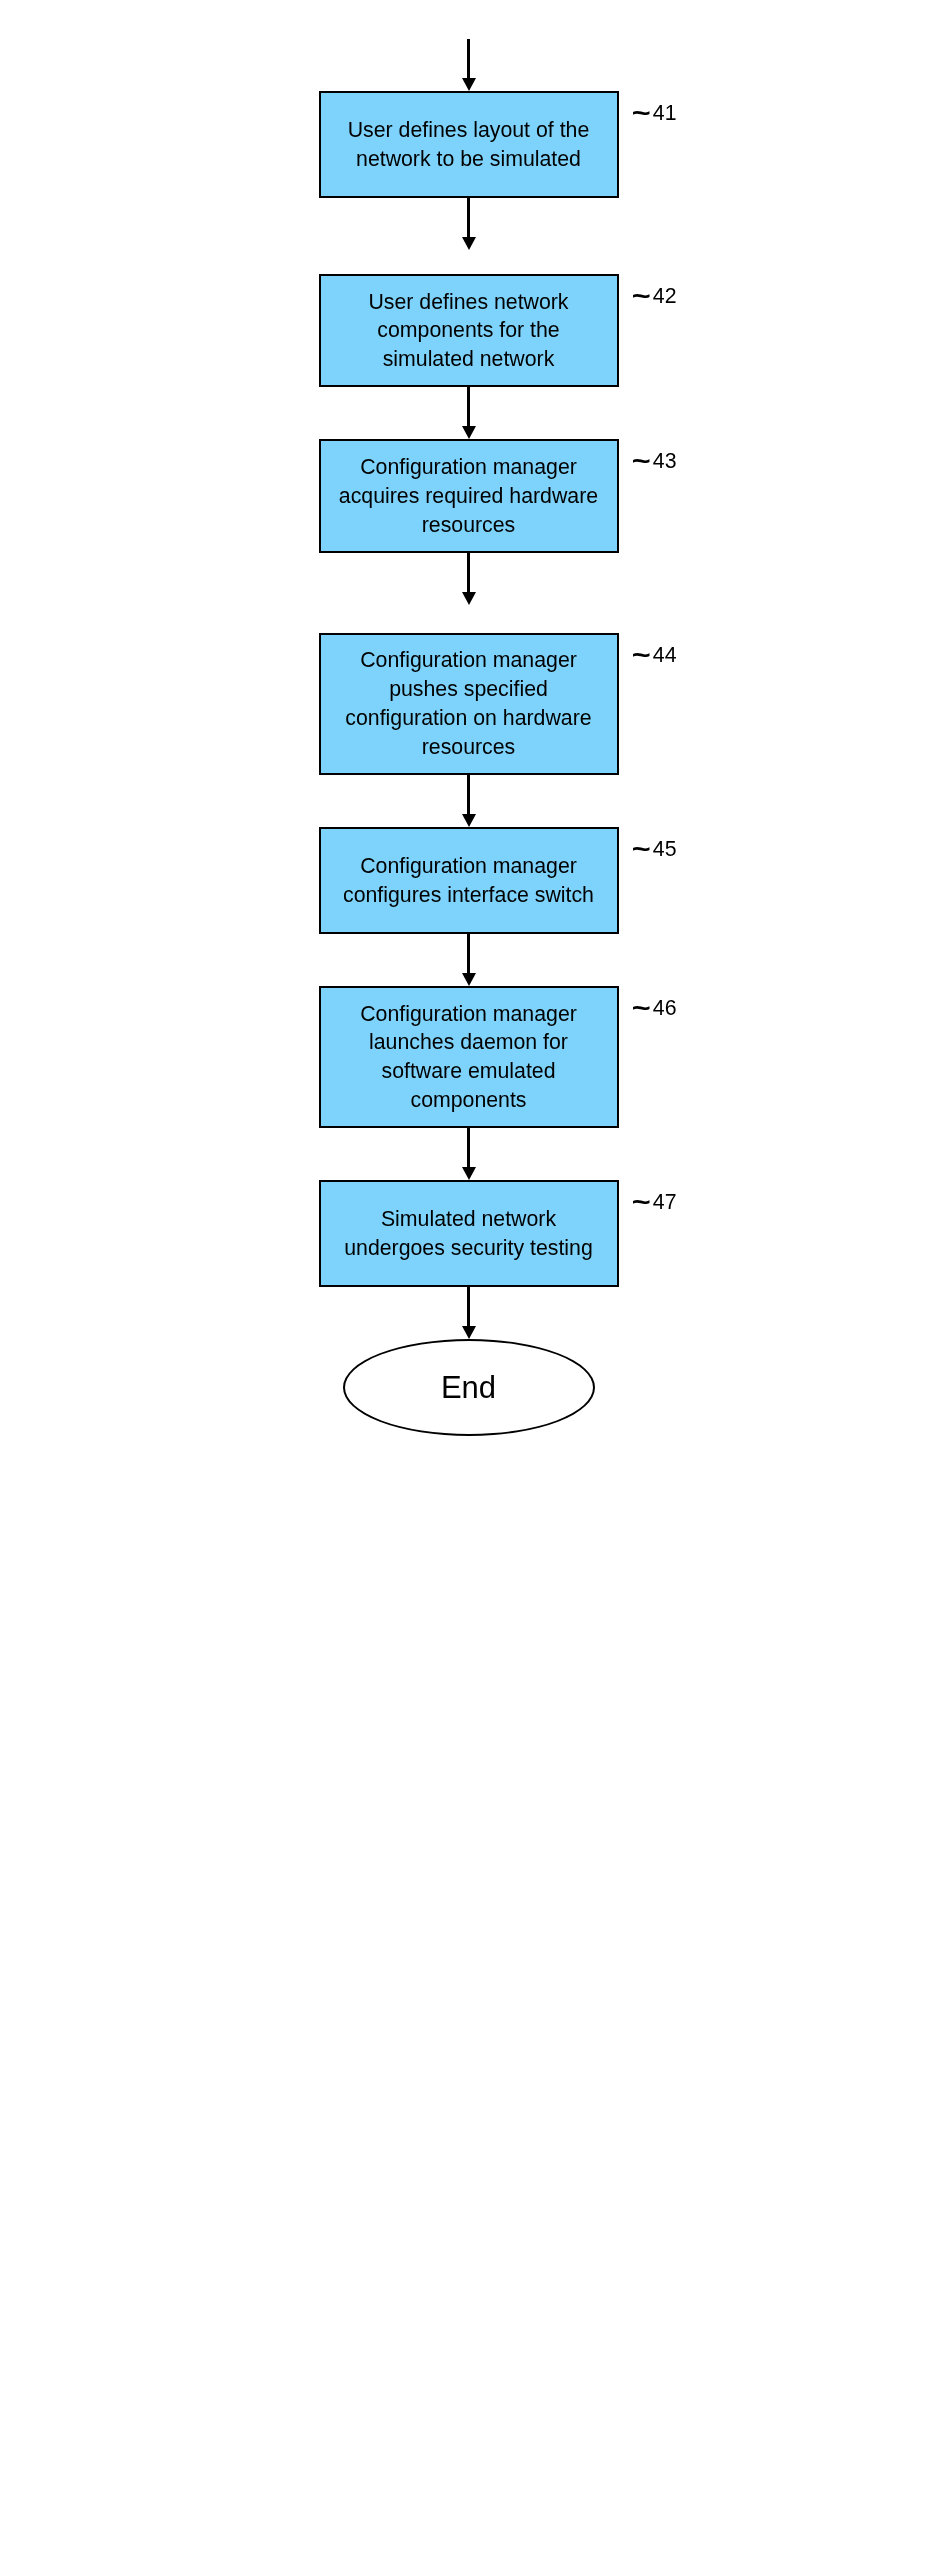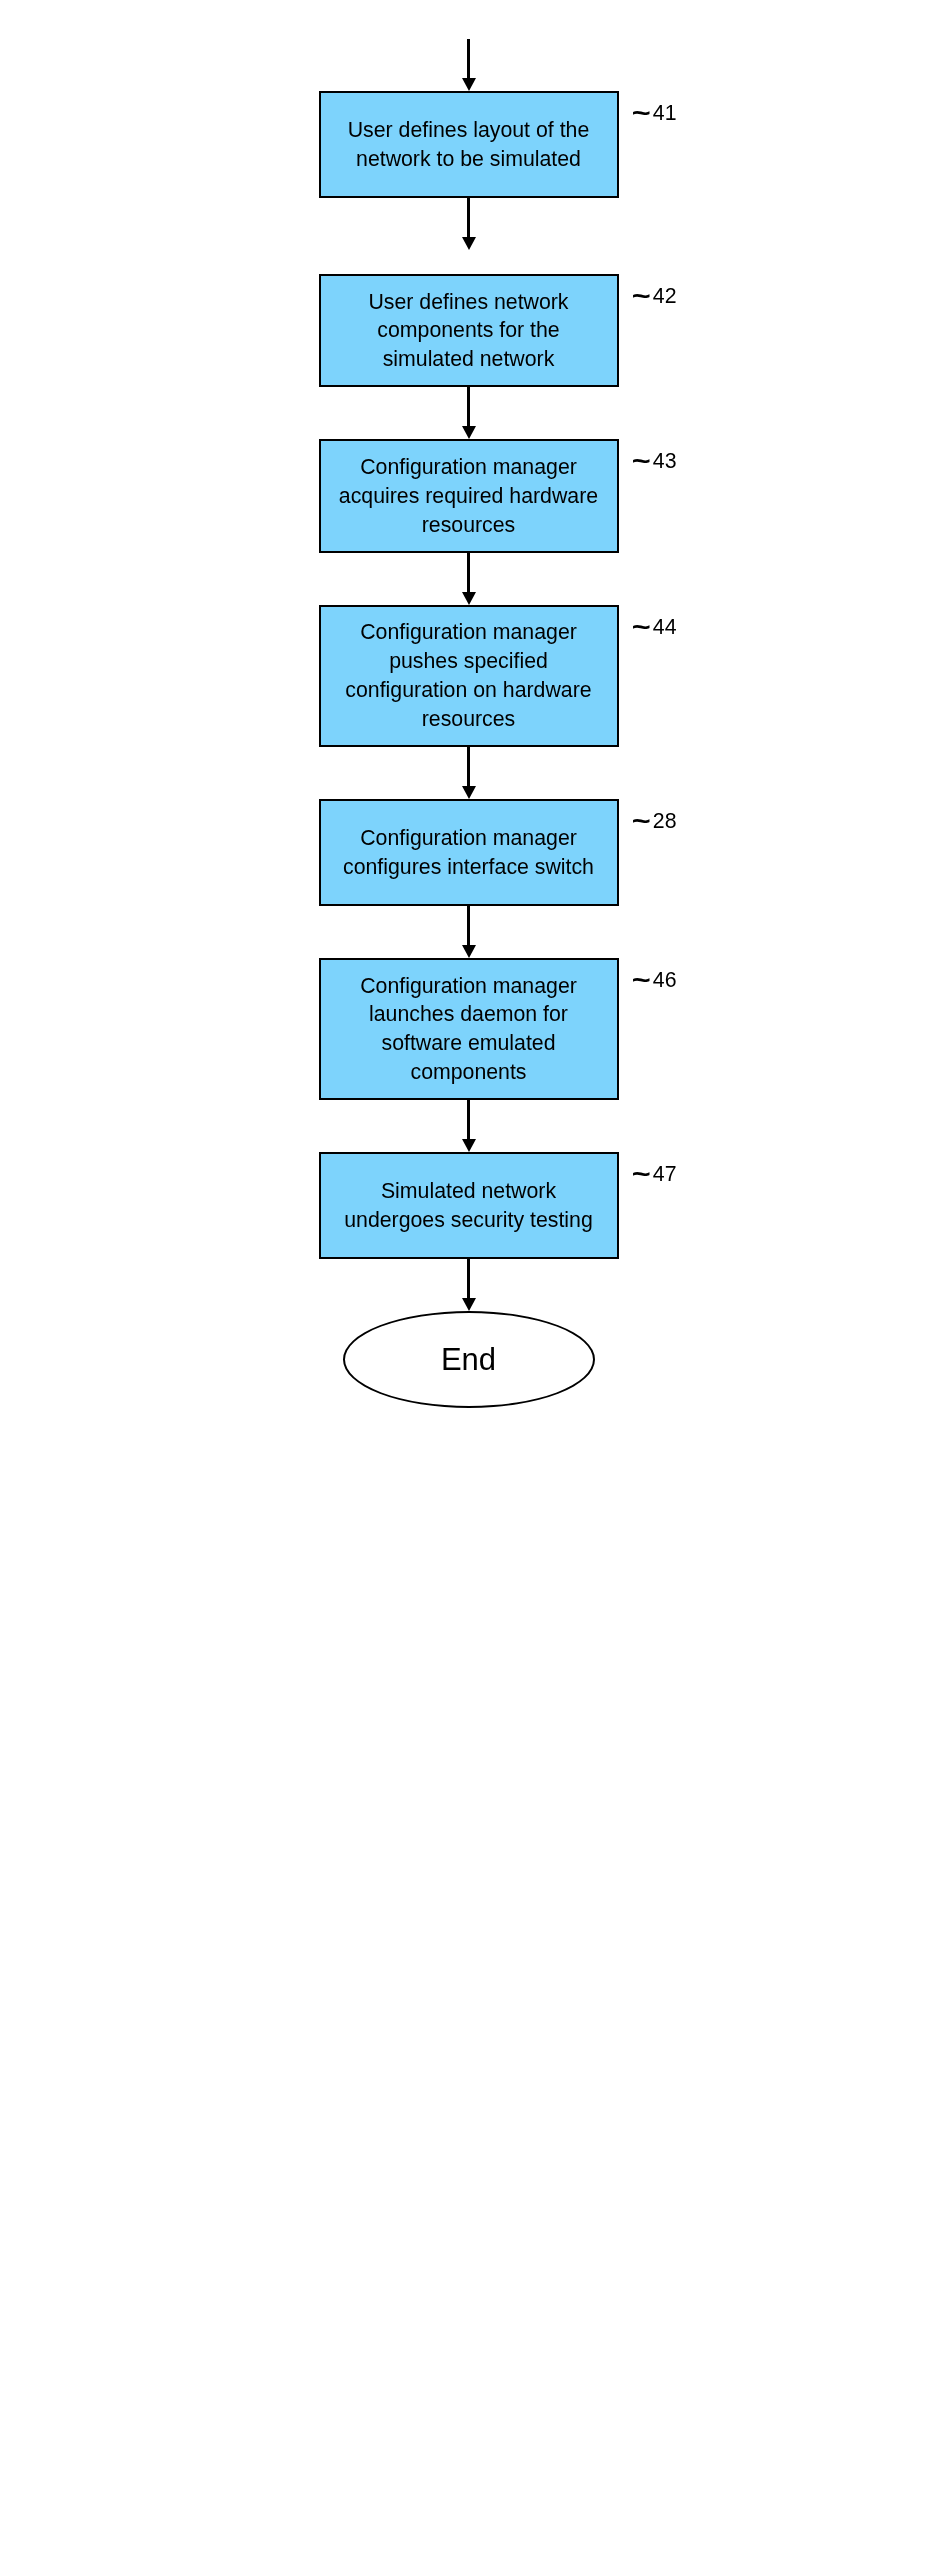--- a/index.html
+++ b/index.html
@@ -156,42 +156,42 @@
       <span class="tilde">~</span>
       <span>43</span>
     </div>
   </div>
 
   <div style="display:flex; flex-direction:column; align-items:center;">
     <div class="arrow-line"></div>
     <div class="arrow-head"></div>
   </div>
 
-  <div style="position:relative; display:flex; align-items:center; justify-content:flex-end;">
+  <div style="position:relative; display:flex; align-items:center; justify-content:flex-end;margin-top:28px;">
     <div class="rect-box">
       <span class="rect-label">Configuration manager pushes specified configuration on hardware resources</span>
     </div>
     <div class="step-num">
       <span class="tilde">~</span>
       <span>44</span>
     </div>
   </div>
 
   <div style="display:flex; flex-direction:column; align-items:center;">
     <div class="arrow-line"></div>
     <div class="arrow-head"></div>
   </div>
 
   <div style="position:relative; display:flex; align-items:center; justify-content:center;">
     <div class="rect-box">
       <span class="rect-label">Configuration manager configures interface switch</span>
     </div>
     <div class="step-num">
       <span class="tilde">~</span>
-      <span>28</span>
+      <span>45</span>
     </div>
   </div>
 
   <div style="display:flex; flex-direction:column; align-items:center;">
     <div class="arrow-line"></div>
     <div class="arrow-head"></div>
   </div>
 
   <div style="position:relative; display:flex; align-items:flex-end; justify-content:center;">
     <div class="rect-box">

